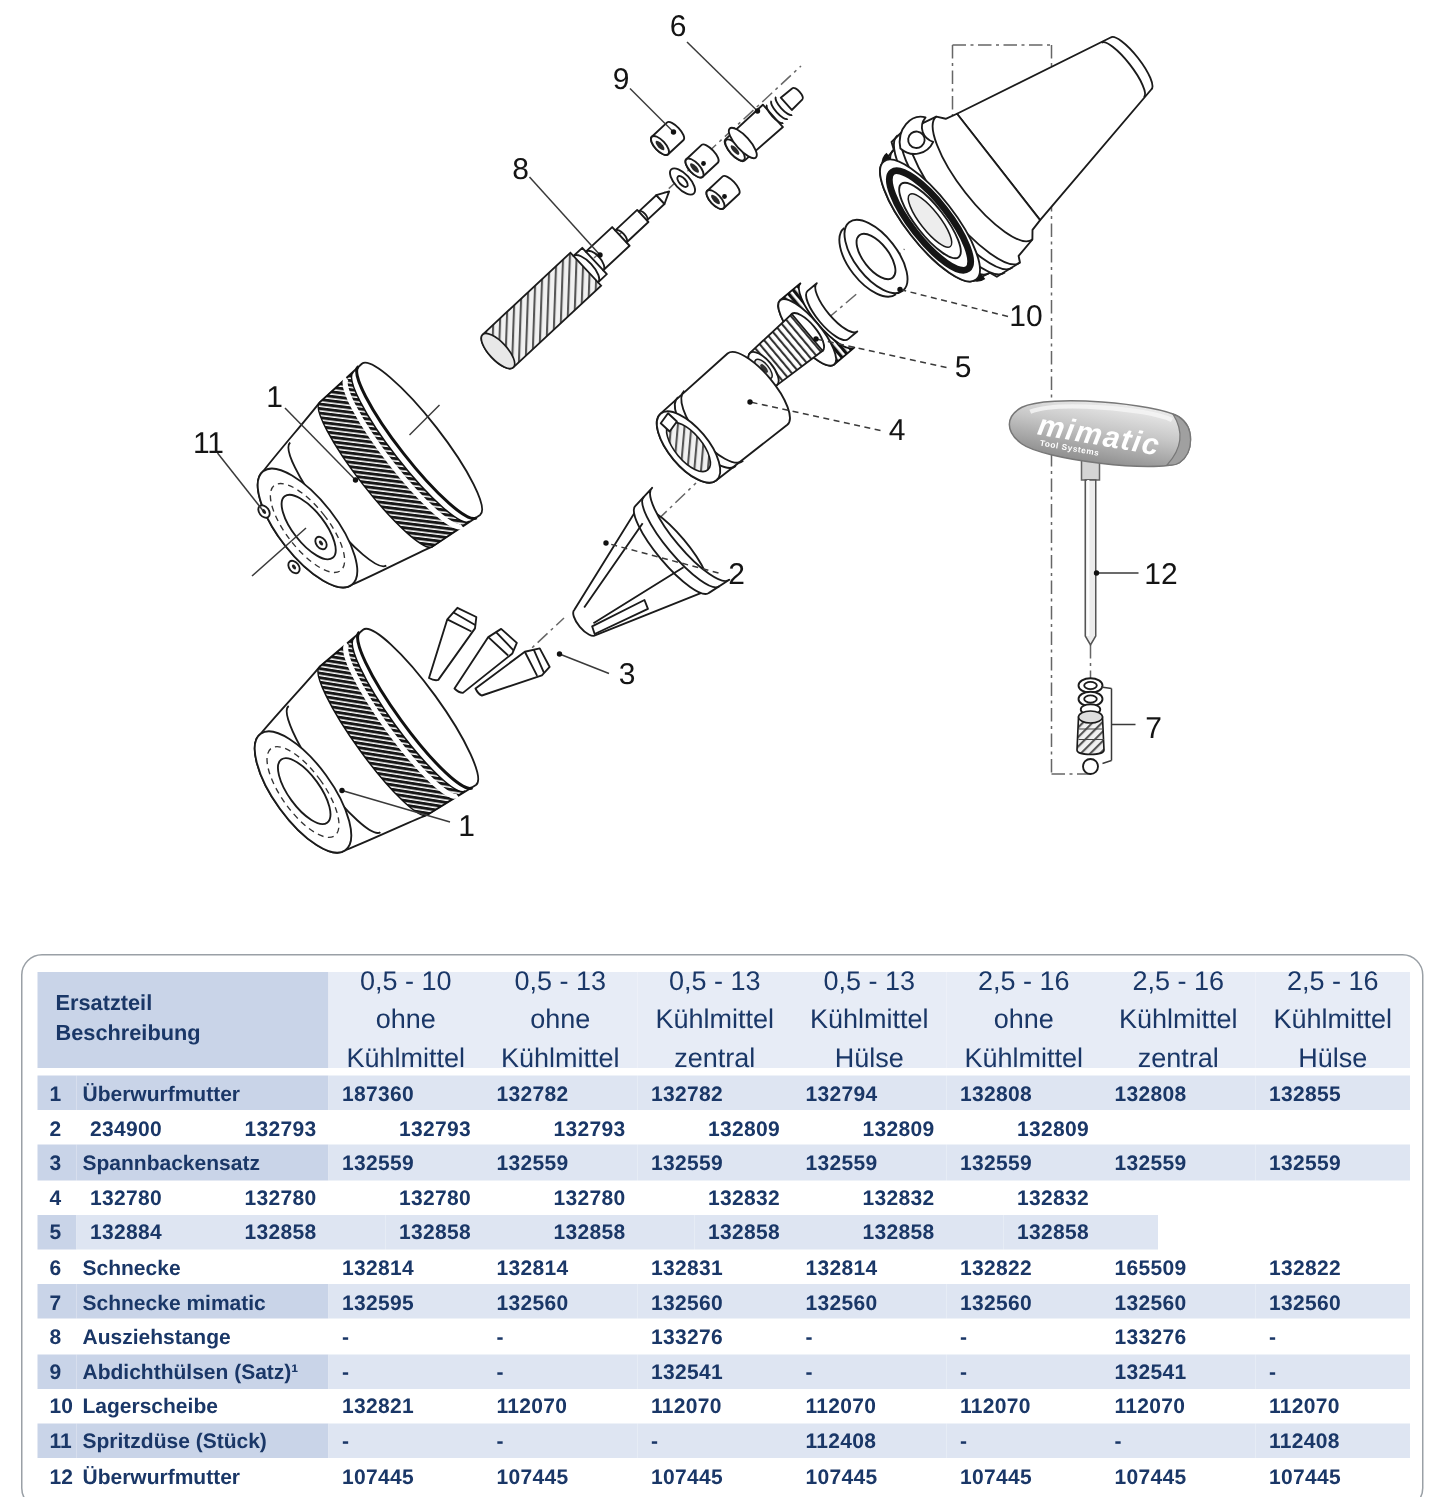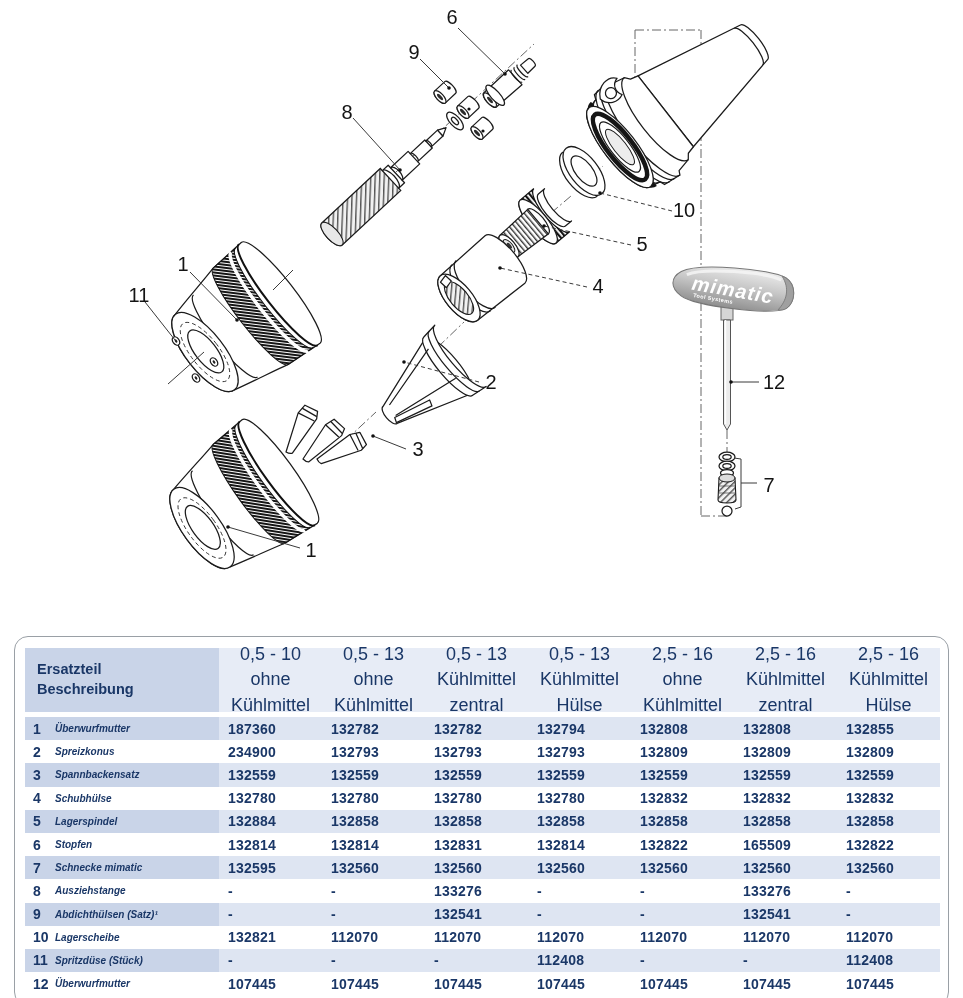--- a/index.html
+++ b/index.html
@@ -29,21 +29,21 @@
   .phead{display:flex;height:64px;margin-bottom:5px;}
   .corner{width:194px;background:var(--header-label-bg);color:var(--table-text);
           display:flex;flex-direction:column;justify-content:center;padding-left:12px;box-sizing:border-box;
           font-size:14.5px;font-weight:700;line-height:1.35;}
   .colwrap{display:flex;}
   .col-head{width:103px;background:var(--header-data-bg);color:var(--table-text);
             display:flex;flex-direction:column;justify-content:center;align-items:center;
             font-size:18px;line-height:1.4;box-sizing:border-box;}
   .prow{display:flex;height:23.2px;align-items:center;color:var(--table-text);}
   .c-num{width:26px;padding-left:8px;box-sizing:border-box;font-weight:700;font-size:14px;}
-  .c-name{width:168px;padding-left:4px;box-sizing:border-box;font-weight:700;font-size:10px;white-space:nowrap;font-style:italic;}
+  .c-name{width:168px;padding-left:4px;box-sizing:border-box;font-weight:700;font-size:14px;white-space:nowrap;}
   .c-val{width:103px;padding-left:9px;box-sizing:border-box;font-weight:700;font-size:14px;letter-spacing:.2px;}
   .prow:nth-child(odd) .c-num,.prow:nth-child(odd) .c-name{background:var(--stripe-label-bg);height:100%;display:flex;align-items:center;}
   .prow:nth-child(odd) .c-val{background:var(--stripe-data-bg);height:100%;display:flex;align-items:center;}
   .prow:nth-child(even) .c-num,.prow:nth-child(even) .c-name,.prow:nth-child(even) .c-val{height:100%;display:flex;align-items:center;}
 </style>
 </head>
 <body>
 
 <div class="diagram">
 <svg width="963" height="634" viewBox="0 0 963 634">
@@ -328,21 +328,20 @@
         <div class="c-val">187360</div>
         <div class="c-val">132782</div>
         <div class="c-val">132782</div>
         <div class="c-val">132794</div>
         <div class="c-val">132808</div>
         <div class="c-val">132808</div>
         <div class="c-val">132855</div>
       </div>
       <div class="prow">
         <div class="c-num">2</div>
-        <div class="c-name">Spreizkonus</div>
         <div class="c-val">234900</div>
         <div class="c-val">132793</div>
         <div class="c-val">132793</div>
         <div class="c-val">132793</div>
         <div class="c-val">132809</div>
         <div class="c-val">132809</div>
         <div class="c-val">132809</div>
       </div>
       <div class="prow">
         <div class="c-num">3</div>
@@ -350,43 +349,41 @@
         <div class="c-val">132559</div>
         <div class="c-val">132559</div>
         <div class="c-val">132559</div>
         <div class="c-val">132559</div>
         <div class="c-val">132559</div>
         <div class="c-val">132559</div>
         <div class="c-val">132559</div>
       </div>
       <div class="prow">
         <div class="c-num">4</div>
-        <div class="c-name">Schubhülse</div>
         <div class="c-val">132780</div>
         <div class="c-val">132780</div>
         <div class="c-val">132780</div>
         <div class="c-val">132780</div>
         <div class="c-val">132832</div>
         <div class="c-val">132832</div>
         <div class="c-val">132832</div>
       </div>
       <div class="prow">
         <div class="c-num">5</div>
-        <div class="c-name">Lagerspindel</div>
         <div class="c-val">132884</div>
         <div class="c-val">132858</div>
         <div class="c-val">132858</div>
         <div class="c-val">132858</div>
         <div class="c-val">132858</div>
         <div class="c-val">132858</div>
         <div class="c-val">132858</div>
       </div>
       <div class="prow">
         <div class="c-num">6</div>
-        <div class="c-name">Stopfen</div>
+        <div class="c-name">Schnecke</div>
         <div class="c-val">132814</div>
         <div class="c-val">132814</div>
         <div class="c-val">132831</div>
         <div class="c-val">132814</div>
         <div class="c-val">132822</div>
         <div class="c-val">165509</div>
         <div class="c-val">132822</div>
       </div>
       <div class="prow">
         <div class="c-num">7</div>

